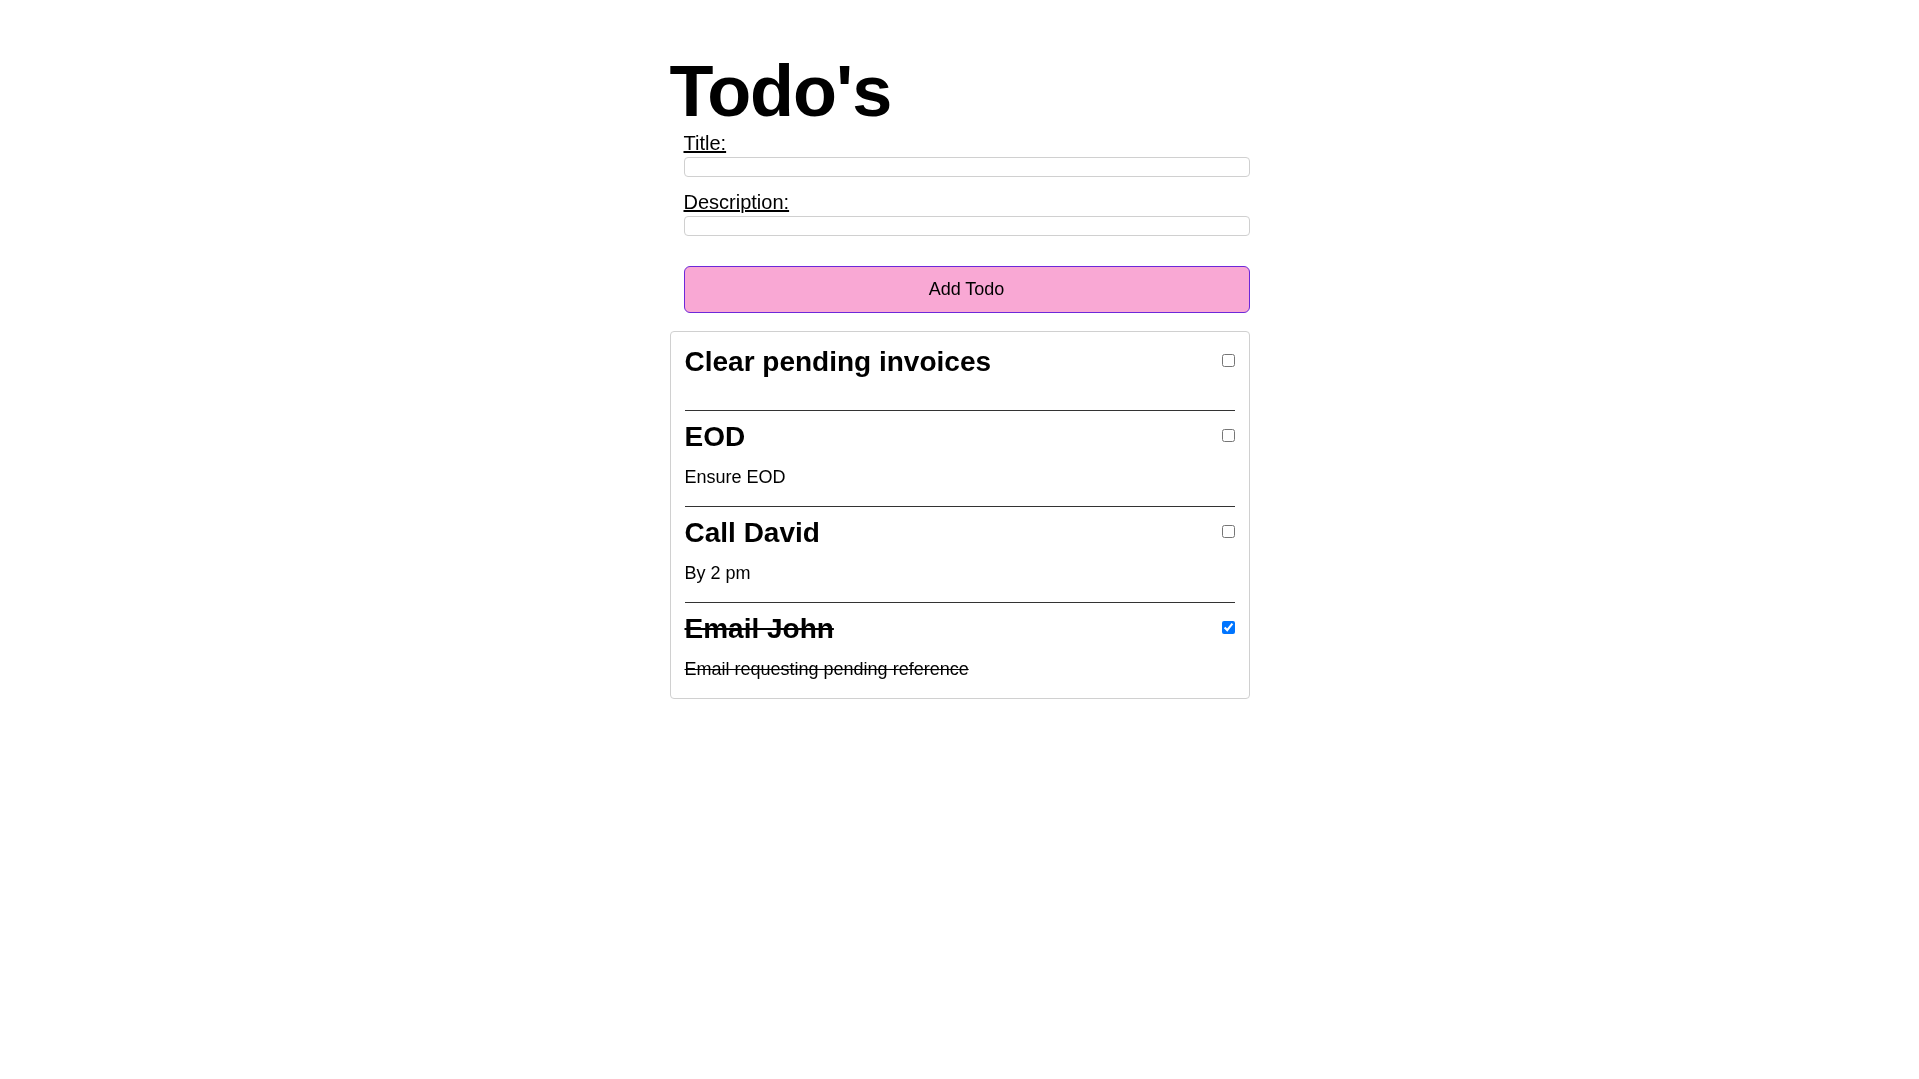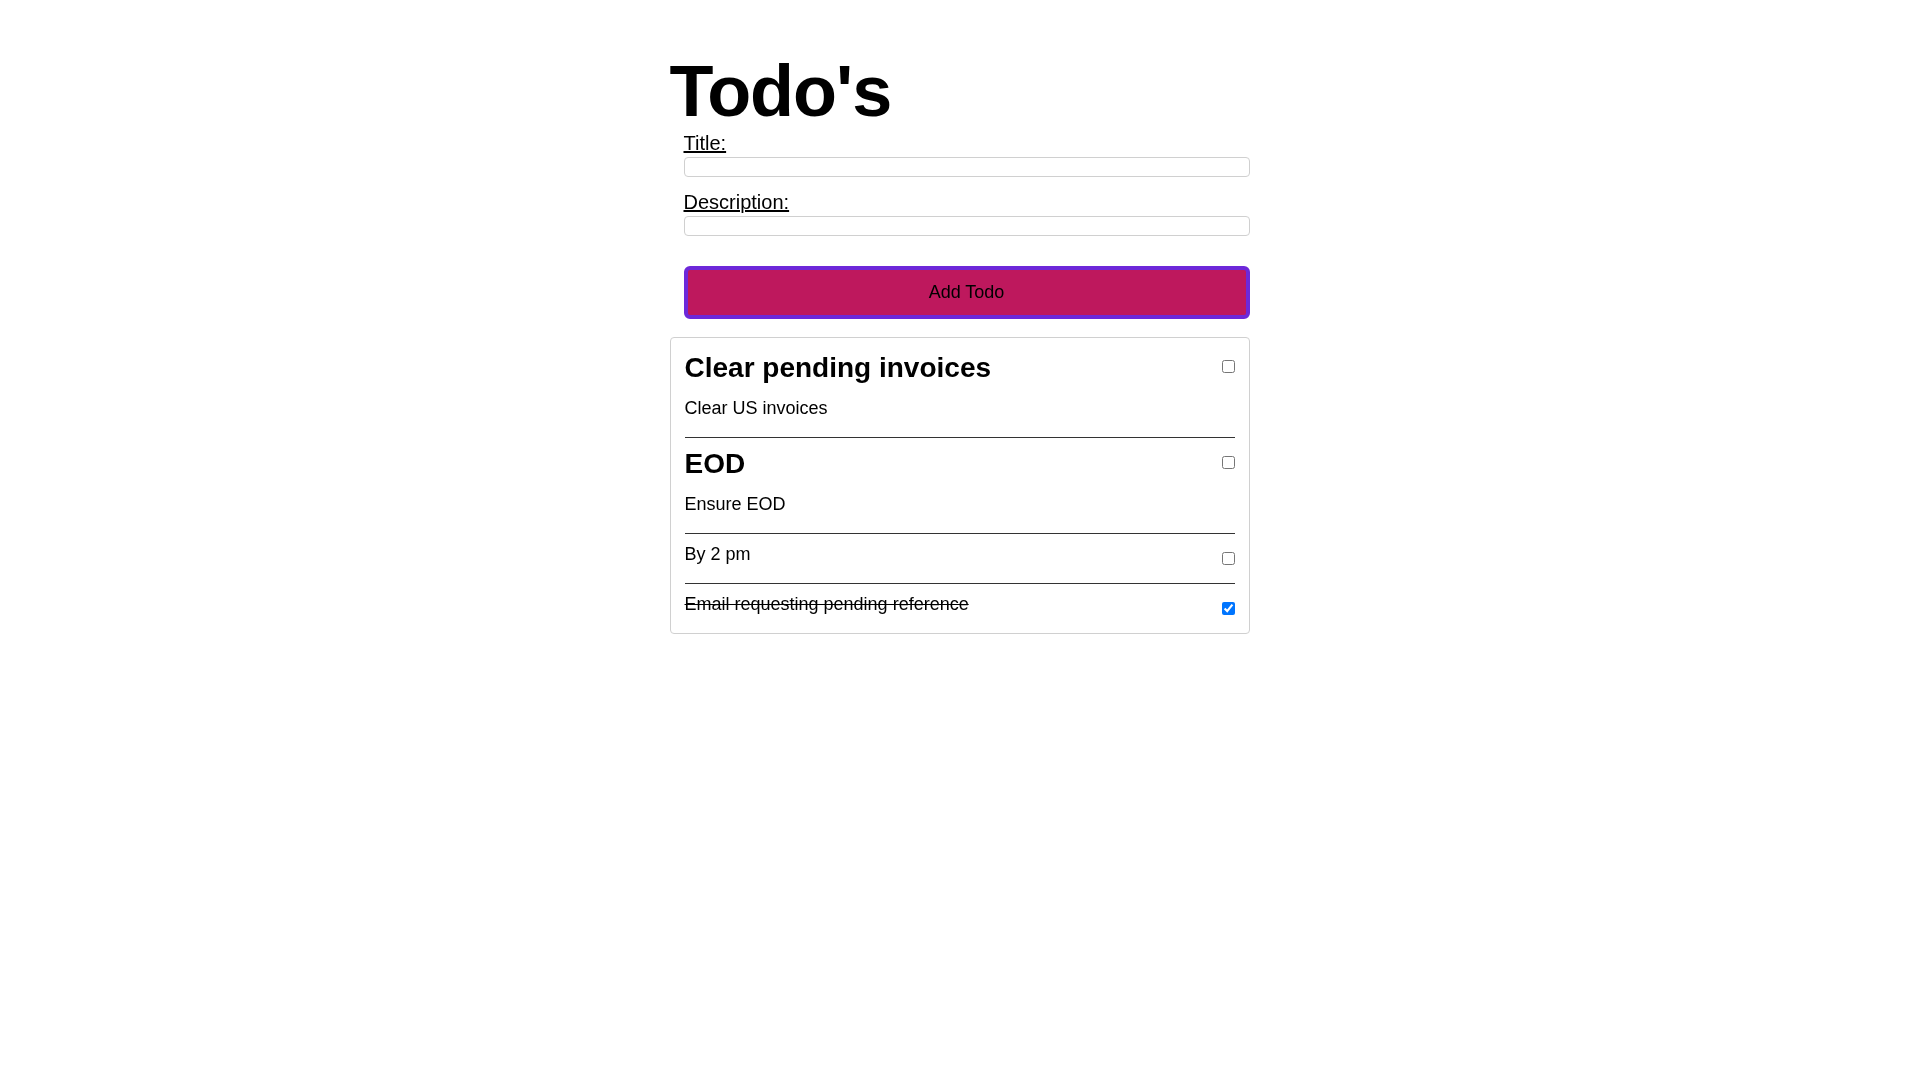--- a/index.html
+++ b/index.html
@@ -44,22 +44,22 @@
       border: 1px solid #d0d0d0;
       border-radius: 4px;
       padding: 2px 6px;
       font-size: 14px;
       margin-bottom: 14px;
       height: 20px;
     }
     
     .add-button {
       width: 100%;
-      background-color: #be185d;
-      border: 4px solid #6d28d9;
+      background-color: #f9a8d4;
+      border: 1px solid #6d28d9;
       border-radius: 6px;
       padding: 12px;
       font-size: 18px;
       cursor: pointer;
       margin-top: 16px;
       margin-bottom: 18px;
     }
     
     .todo-list {
       border: 1px solid #d0d0d0;
@@ -116,30 +116,31 @@
     
     <label class="form-label">Description:</label>
     <input type="text" class="form-input" value="" style="">
     
     <button class="add-button">Add Todo</button>
   </div>
 
   <div class="todo-list" id="todo-list">
   <div class="todo-item">
         <h2 class="todo-title">Clear pending invoices</h2>
-        <p class="todo-description">Clear US invoices</p>
         <input type="checkbox" class="todo-checkbox" style="">
       </div>
       <div class="todo-item">
         <h2 class="todo-title">EOD</h2>
         <p class="todo-description">Ensure EOD</p>
         <input type="checkbox" class="todo-checkbox" style="">
       </div>
       <div class="todo-item">
+        <h2 class="todo-title">Call David</h2>
         <p class="todo-description">By 2 pm</p>
         <input type="checkbox" class="todo-checkbox" style="">
       </div>
       <div class="todo-item completed">
+        <h2 class="todo-title">Email John</h2>
         <p class="todo-description">Email requesting pending reference</p>
         <input type="checkbox" class="todo-checkbox" checked="" style="">
       </div>
     </div>
 </div>
 
 </body></html>

